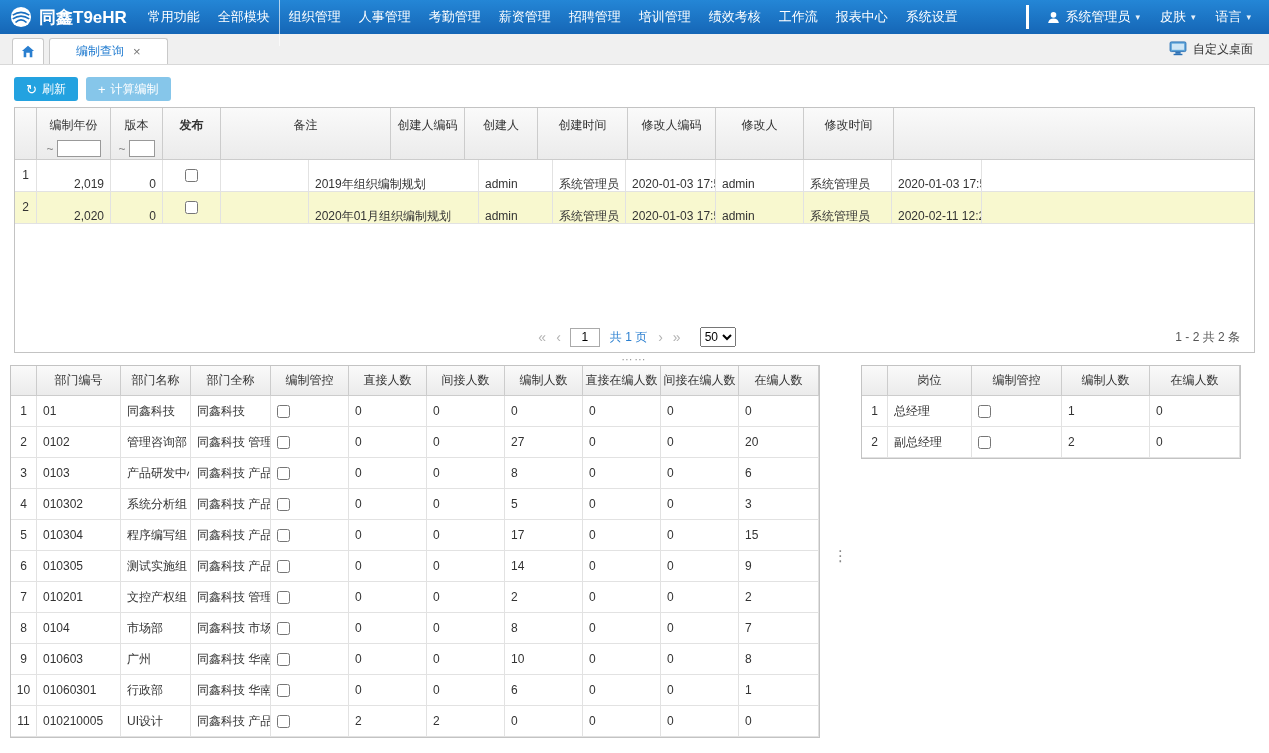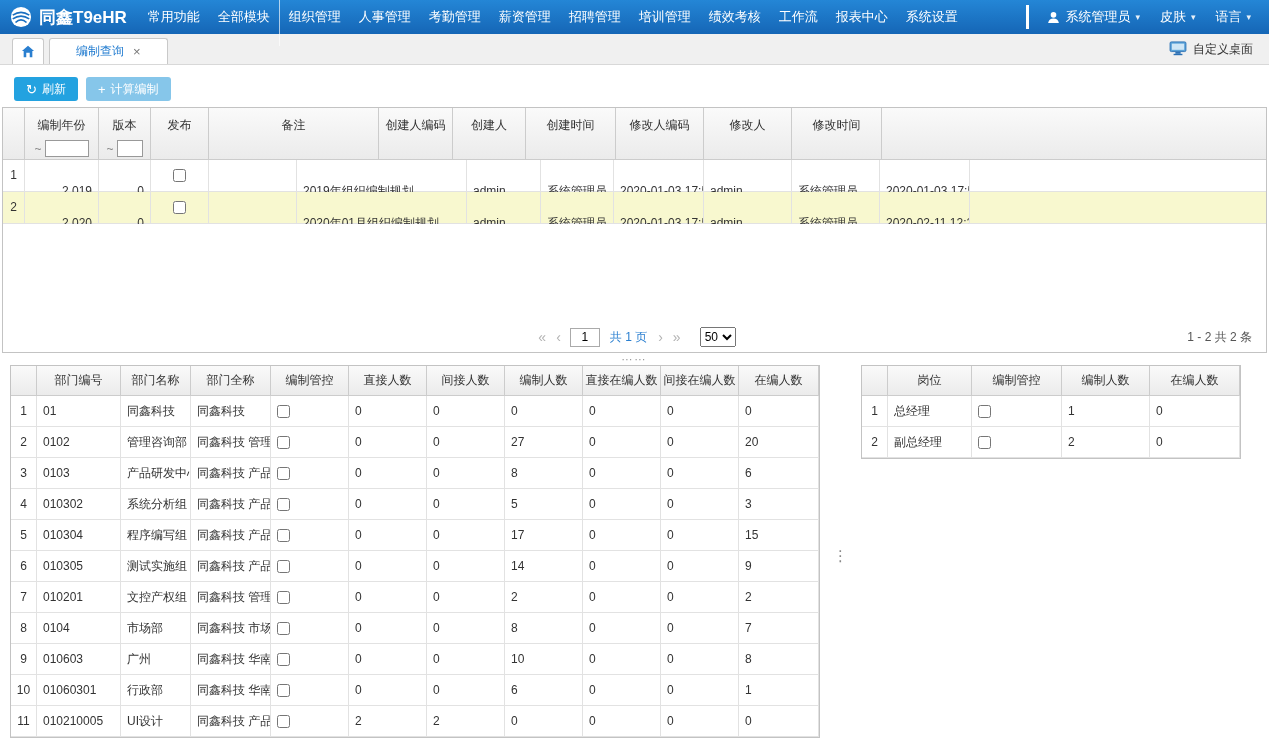--- a/index.html
+++ b/index.html
@@ -26,30 +26,30 @@
   .custom-desktop{margin-left:auto;align-self:center;display:flex;gap:6px;color:#333;cursor:pointer;padding-right:4px}
 
   
   .toolbar{padding:12px 14px 6px;display:flex;gap:8px}
   .btn{height:24px;border:none;border-radius:3px;color:#fff;display:inline-flex;align-items:center;padding:0 12px;font-size:12px;gap:5px;cursor:pointer;font-family:inherit}
   .btn-refresh{background:#23a2e0}
   .btn-calc{background:#86c6ea}
   .btn-ic{font-size:13px;line-height:1}
 
   
-  .grid-top{margin:0 2px;height:246px;border:1px solid #c3c3c3;position:relative;background:#fff;overflow:hidden}
+  .grid-top{margin:0 14px;height:246px;border:1px solid #c3c3c3;position:relative;background:#fff;overflow:hidden}
   .mt-header{display:flex;height:52px;background:linear-gradient(#fafafa,#ebebeb);border-bottom:1px solid #ccc}
   .mth{flex:none;border-right:1px solid #ccc;display:flex;flex-direction:column;align-items:center;padding-top:9px;gap:6px;overflow:hidden}
   .mth-label{font-size:12px;color:#333;white-space:nowrap}
   .mth-filter{display:flex;align-items:center;gap:3px}
   .tilde{color:#888}
   .flt-input{height:17px;border:1px solid #999;width:44px;font-size:11px;padding:0 2px}
   .flt-input.narrow{width:26px}
   .trow{display:flex;height:32px;border-bottom:1px solid #e2e2e2;background:#fff;cursor:pointer}
-  .mtd{flex:none;border-right:1px solid #e2e2e2;line-height:31px;padding:16px 6px;font-size:12px;overflow:hidden;white-space:nowrap}
+  .mtd{flex:none;border-right:1px solid #e2e2e2;line-height:31px;padding:9px 6px;font-size:12px;overflow:hidden;white-space:nowrap}
   .mtd.c{text-align:center;padding:0}
   .mtd.r{text-align:right}
   .hl{background:#f8f8cf}
   .trow input[type=checkbox],.btrow input[type=checkbox]{width:13px;height:13px;margin-top:9px;cursor:pointer}
 
   
   .pager{position:absolute;left:0;right:0;bottom:0;height:30px;display:flex;align-items:center;justify-content:center}
   .pg-ic{color:#b3b3b3;font-size:14px;margin:0 5px;cursor:pointer;line-height:1}
   .pg-input{width:30px;height:19px;border:1px solid #aaa;text-align:center;font-size:12px;margin:0 4px;font-family:inherit}
   .pg-info{color:#2a7fd0;margin:0 6px}
@@ -161,21 +161,21 @@
           <input class="flt-input" style="">
         </div>
       </div>
       <div class="mth" style="width: 52px;">
         <div class="mth-label">版本</div>
         <div class="mth-filter">
           <div class="tilde">~</div>
           <input class="flt-input narrow" style="">
         </div>
       </div>
-      <div class="mth" style="width: 58px;">
+      <div class="mth" style="width: 58px; font-weight: bold;">
         <div class="mth-label">发布</div>
       </div>
       <div class="mth" style="width: 170px;">
         <div class="mth-label">备注</div>
       </div>
       <div class="mth" style="width: 74px;">
         <div class="mth-label">创建人编码</div>
       </div>
       <div class="mth" style="width: 73px;">
         <div class="mth-label">创建人</div>

